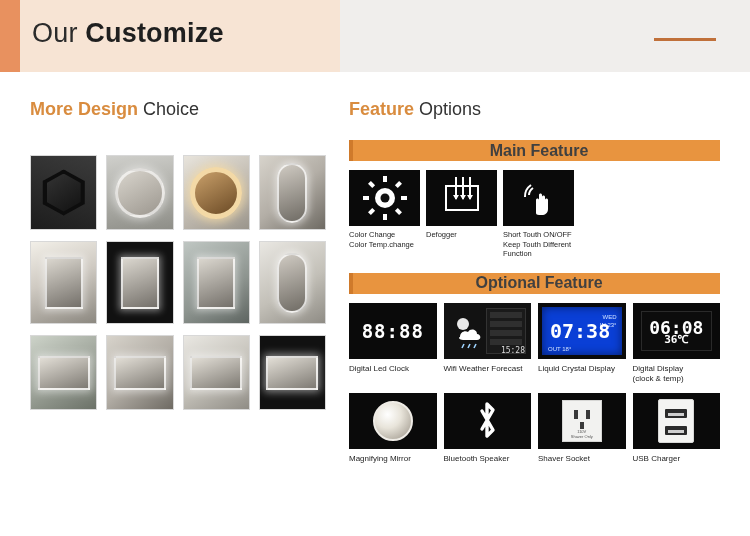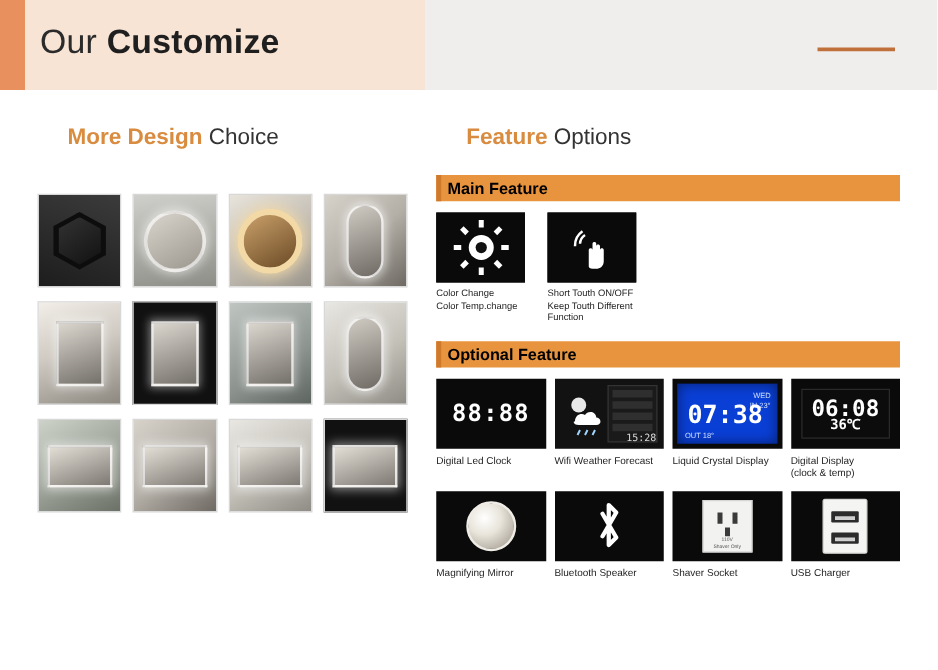--- a/index.html
+++ b/index.html
@@ -33,21 +33,21 @@
   }
   .header-title .w1 { font-weight:400; }
   .header-title .w2 { font-weight:bold; color:#1f1f1f; }
   .header-rule {
     position:absolute; right:34px; top:38px; width:62px; height:3px;
     background:#c0703a;
   }
 
   
   .sec-title { position:absolute; font-size:18px; white-space:nowrap; }
-  .sec-title .orange { color:#d98c3f; font-weight:bold;margin-left:24px; }
+  .sec-title .orange { color:#d98c3f; font-weight:bold; }
   .sec-title .light { color:#333; font-weight:400; }
 
   #left-title { left:30px; top:99px; }
   #right-title { left:349px; top:99px; }
 
   
   .left-col { position:absolute; left:30px; top:155px; width:296px; }
   .thumb-row { display:flex; gap:9px; margin-bottom:11px; }
   .thumb {
     position:relative; overflow:hidden;
@@ -118,31 +118,32 @@
     border:2px solid rgba(255,255,255,0.7);
     background:linear-gradient(160deg,#e2ded6,#7e7a73);
     box-shadow:0 0 8px 2px rgba(255,255,255,0.5);
   }
   .dark-frame { background:#111; }
 
   
   .right-col { position:absolute; left:349px; top:140px; width:371px; }
 
   .bar {
-    height:21px; background:#e8943f; color:#000000;
-    font-weight:bold; font-size:13px;
+    height:21px; background:#e8943f; color:#404040;
+    font-weight:bold; font-size:16px;
     display:flex; align-items:center; padding-left:9px;
     position:relative;
+    justify-content:center;
   }
   .bar:before{
     content:""; position:absolute; left:0; top:0; width:4px; height:21px;
     background:#cf7a2b;
   }
 
-  .grid { display:flex; gap:18px; margin-top:9px; }
+  .grid { display:flex; gap:6px; margin-top:9px; }
   .cell { width:71px; }
   .tile {
     width:100%; height:56px; background:#0a0a0a;
     position:relative; overflow:hidden;
     border:1px solid #0a0a0a;
   }
   .cap {
     margin-top:4px; font-size:7.5px; line-height:9.5px; color:#1d1d1d;
   }
 
@@ -375,20 +376,31 @@
             <div class="ray" style="transform:translate(-50%,-50%) rotate(0deg)"></div>
             <div class="ray" style="transform:translate(-50%,-50%) rotate(45deg)"></div>
             <div class="ray" style="transform:translate(-50%,-50%) rotate(90deg)"></div>
             <div class="ray" style="transform:translate(-50%,-50%) rotate(135deg)"></div>
           </div>
         </div>
         <div class="cap" style="white-space:pre-line">Color Change
 Color Temp.change</div>
       </div>
 
+      <div class="cell">
+        <div class="tile">
+          <div>
+            <div class="defog-box"></div>
+            <div class="defog-arrow" style="left:28px;"></div>
+            <div class="defog-arrow" style="left:35px;"></div>
+            <div class="defog-arrow" style="left:42px;"></div>
+          </div>
+        </div>
+        <div class="cap" style="white-space:pre-line">Defogger</div>
+      </div>
 
 
       <div class="cell">
         <div class="tile">
           <svg class="hand-touch" width="40" height="40" viewBox="0 0 40 40">
             <path d="M17 34 L17 21 C17 19 20 19 20 21 L20 26 L20 16 C20 14 23 14 23 16 L23 25 L23 18 C23 16 26 16 26 18 L26 26 L26 21 C26 19 29 19 29 21 L29 30 C29 34 26 36 23 36 L20 36 C18 36 17 35 17 34 Z" fill="#fff"></path>
             <path d="M10 16 A9 9 0 0 1 14 9" stroke="#fff" stroke-width="2" fill="none"></path>
             <path d="M6 18 A14 14 0 0 1 12 6" stroke="#fff" stroke-width="2" fill="none"></path>
           </svg>
         </div>

